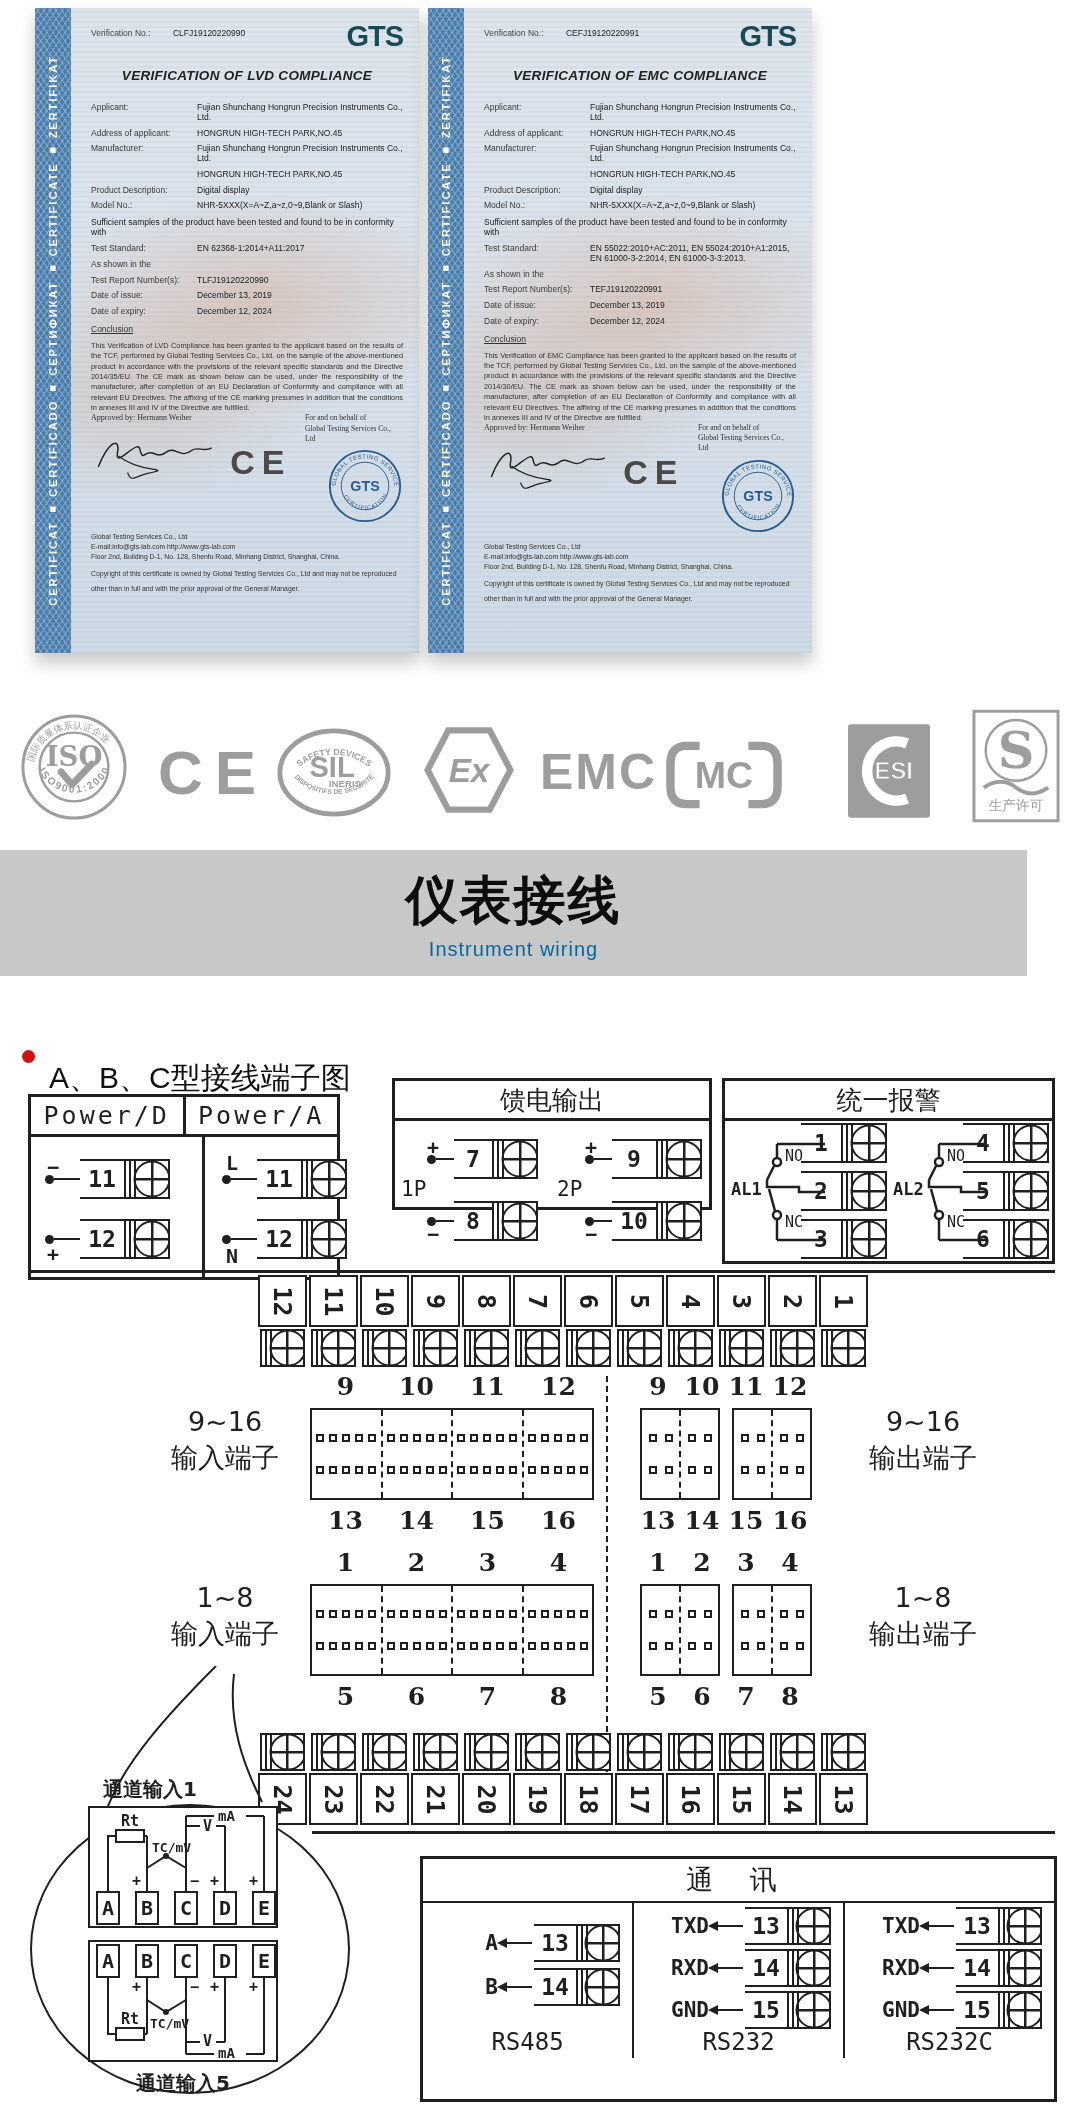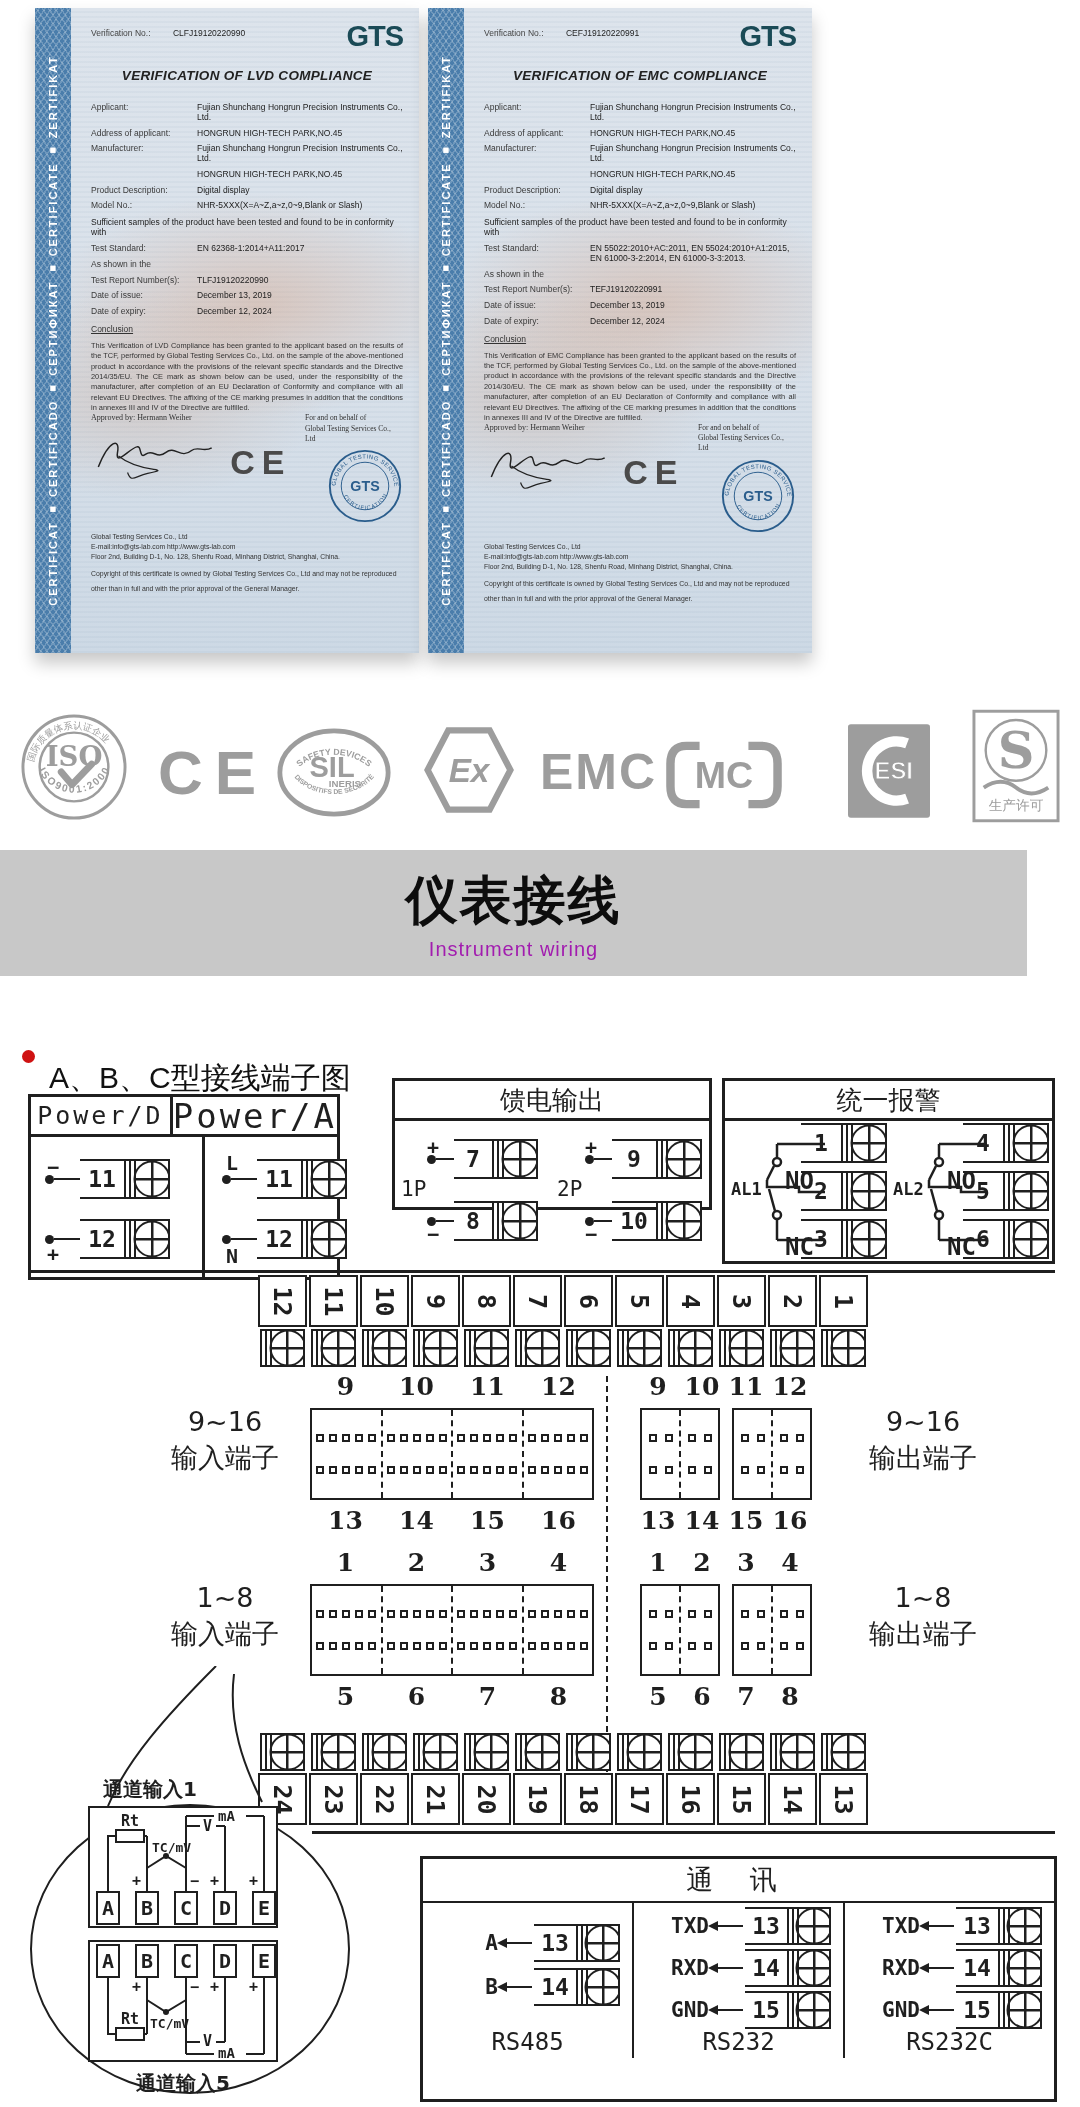--- a/index.html
+++ b/index.html
@@ -57,21 +57,21 @@
   .badges { position:absolute; top:705px; left:0; width:1080px; height:142px; }
   .bdg { position:absolute; color:#9d9d9d; }
   .bdg svg { stroke:#9d9d9d; }
   .bdg-ce { font-size:62px; font-weight:bold; letter-spacing:12px; color:#9d9d9d; }
   .bdg-emc { font-size:50px; font-weight:bold; color:#9d9d9d; letter-spacing:2px; }
 
   
   .banner { position:absolute; top:850px; left:0; width:1027px; height:126px; background:#c8c8c8;
     display:flex; flex-direction:column; align-items:center; justify-content:center; }
   .banner-title { font-size:52px; font-weight:900; color:#0d0d0d; letter-spacing:2px; }
-  .banner-sub { font-size:20px; color:#a21caf; margin-top:2px; letter-spacing:1px; }
+  .banner-sub { font-size:20px; color:#0369a1; margin-top:2px; letter-spacing:1px; }
 
   
   .heading { position:absolute; top:1014px; left:22px; display:flex; align-items:center; }
   .reddot { width:13px; height:13px; border-radius:50%; background:#cf1212; margin-right:14px; }
   .headtxt { font-size:30px; color:#111; font-weight:500;margin-top:44px; }
 
   
   .diagram { position:absolute; top:1078px; left:0; width:1080px; height:1029px;
     font-family:"DejaVu Sans Mono", monospace; color:#1f1f1f; }
   .dbox { position:absolute; border:3px solid #1f1f1f; background:#fff; }
@@ -121,21 +121,21 @@
   .obox { position:absolute; border:2.5px solid #1f1f1f; display:flex; background:#fff; }
   .oh { flex:1; display:flex; flex-direction:column; justify-content:space-evenly; align-items:center; }
   .oh + .oh { border-left:2.5px dashed #1f1f1f; }
   .oh .prow { gap:8px; }
   .vdash { position:absolute; border-left:2.5px dashed #1f1f1f; }
 
   
   .agroup { position:absolute; width:158px; height:142px; }
   .trow { position:absolute; right:2px; display:flex; align-items:center; }
   .albl { position:absolute; font-size:17px; font-weight:bold; }
-  .nonc { position:absolute; font-size:24px; font-weight:bold;margin-top:20px; }
+  .nonc { position:absolute; font-size:15px; font-weight:normal; }
 
   
   .commtitle { height:44px; line-height:42px; text-align:center; font-size:27px; letter-spacing:14px;
     border-bottom:2.5px solid #1f1f1f; font-family:"DejaVu Sans","Liberation Sans",sans-serif; }
   .commhdr { display:flex; height:38px; border-bottom:2.5px solid #1f1f1f; }
   .commhdr div { flex:1; text-align:center; line-height:36px; font-size:23px; }
   .commhdr div + div { border-left:2.5px solid #1f1f1f; }
   .commbody { display:flex; height:155px; }
   .ccol { flex:1; position:relative; }
   .ccol + .ccol { border-left:2.5px solid #1f1f1f; }
@@ -424,21 +424,21 @@
   <div class="heading">
     <span class="reddot"></span>
     <span class="headtxt">A、B、C型接线端子图</span>
   </div>
 
   <div class="diagram">
 
     <div class="dbox" style="left:28px;top:16px;width:312px;height:186px">
       <div style="display:flex;border-bottom:3px solid #1f1f1f;height:40px">
         <div style="flex:1;text-align:center;font-size:25px;line-height:38px;letter-spacing:3px;border-right:3px solid #1f1f1f">Power/D</div>
-        <div style="flex:1;text-align:center;font-size:34px;line-height:38px;letter-spacing:3px">Power/A</div>
+        <div style="flex:1;text-align:center;font-size:25px;line-height:38px;letter-spacing:3px">Power/A</div>
       </div>
       <div class="dbody" style="height:143px">
         <div class="pcol" style="left:0;width:174px;border-right:3px solid #1f1f1f">
           <div class="prow-flex" style="left:14px;top:22px">
             <span class="lead">
                 <span class="sgn" style="left:2px;top:-20px">−</span>
                 <span class="dot"></span>
                 <span class="wire" style="width:26px"></span>
               </span>
             <span class="numcell">11</span>

